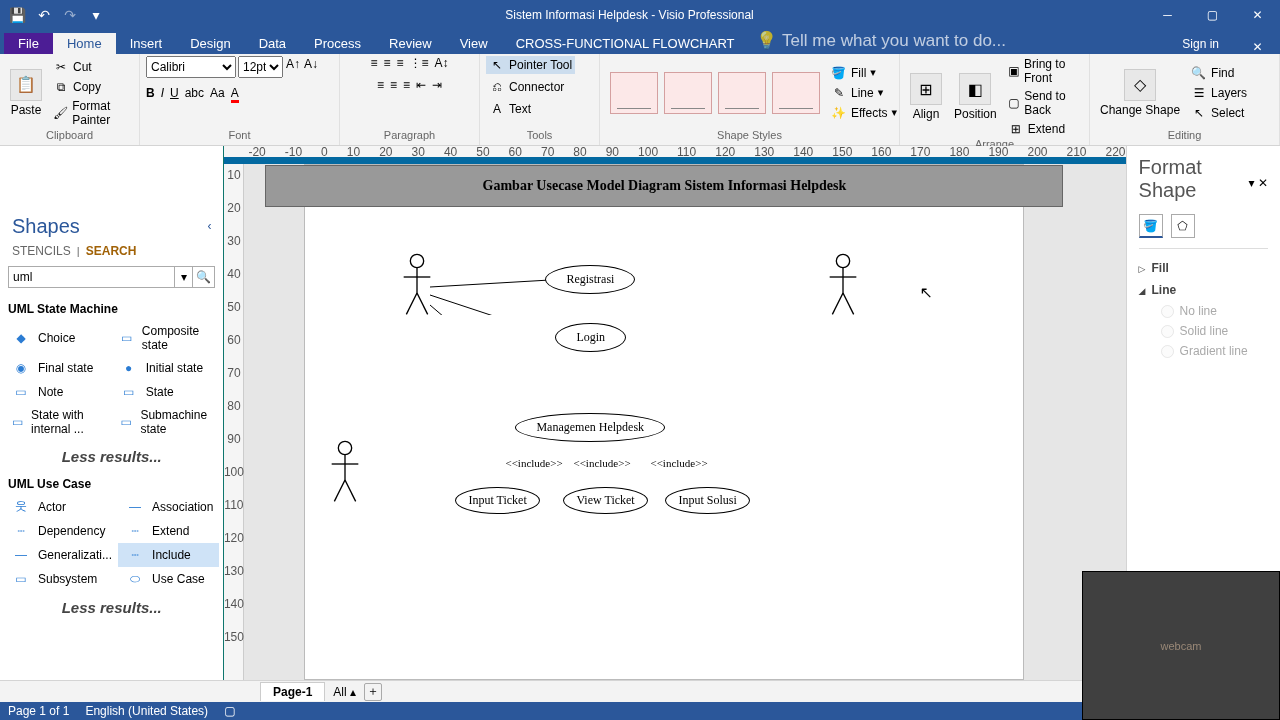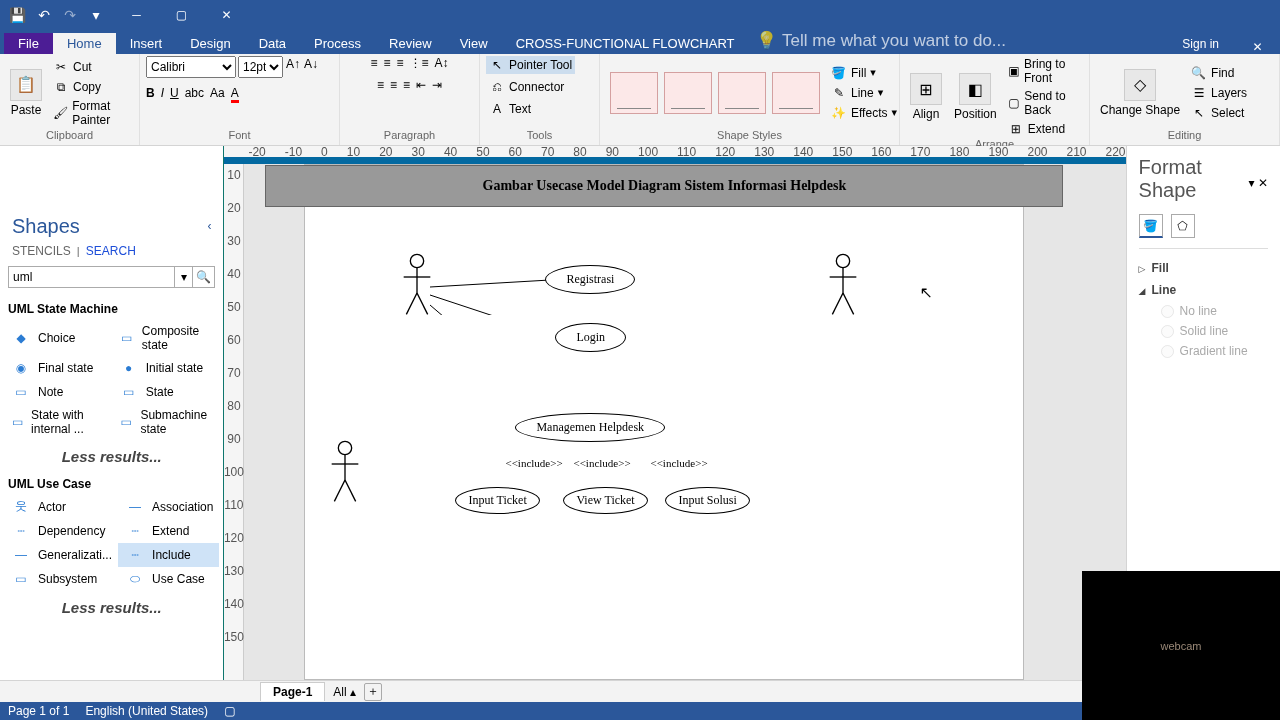--- a/index.html
+++ b/index.html
@@ -34,21 +34,21 @@
 .style-swatch { width:48px; height:42px; background:#fce8e8; border:1px solid #d4a0a0; position:relative; }
 .style-swatch::after { content:""; position:absolute; bottom:4px; left:6px; right:6px; border-top:1px solid #888; }
 
 .workarea { display:flex; height:calc(720px - 30px - 24px - 92px - 22px - 18px); }
 
 .shapes-panel { width:234px; border-right:1px solid #0f766e; display:flex; flex-direction:column; background:#fff;justify-content:center; }
 .shapes-header { padding:10px 12px 4px; display:flex; justify-content:space-between; align-items:center; }
 .shapes-header h2 { font-size:20px; font-weight:400; color:#2b579a; }
 .shapes-header .chev { color:#2b579a; }
 .shapes-modes { padding:2px 12px 8px; font-size:11px; color:#666; }
-.shapes-modes .active { color:#1d4ed8; font-weight:normal; }
+.shapes-modes .active { color:#a16207; font-weight:bold; }
 .sh-search { margin:0 8px 8px; display:flex; }
 .sh-search input { flex:1; height:22px; border:1px solid #ababab; padding:0 4px; }
 .sh-search .go { width:22px; height:22px; border:1px solid #ababab; border-left:none; display:flex; align-items:center; justify-content:center; }
 .sh-cat { padding:6px 8px 2px; font-weight:bold; font-size:12px; }
 .sh-grid { display:grid; grid-template-columns:1fr 1fr; gap:0; padding:2px 4px; }
 .sh-item { display:flex; align-items:center; gap:6px; padding:4px 6px; }
 .sh-item.sel { background:#cfe3f7; }
 .sh-item .ico { width:22px; height:16px; display:flex; align-items:center; justify-content:center; }
 .less { text-align:center; padding:6px; font-weight:bold; font-style:italic; font-size:15px; color:#444; }
 
@@ -76,32 +76,33 @@
 .fmt-section.open .tri::before { content:"◢"; }
 .fmt-radio { padding:3px 0 3px 22px; display:flex; align-items:center; gap:6px; color:#aaa; font-size:11px; }
 .fmt-radio input { opacity:.5; }
 
 .tabbar { height:22px; background:#f3f3f3; border-top:1px solid #d4d4d4; display:flex; align-items:center; padding-left:260px; gap:8px; font-size:12px; }
 .tabbar .pgtab { background:#fff; border:1px solid #ccc; border-bottom:none; padding:2px 12px; font-weight:bold; }
 .tabbar .addpg { width:18px; height:18px; border:1px solid #aaa; border-radius:2px; display:flex; align-items:center; justify-content:center; }
 .statusbar { height:18px; background:#2b579a; color:#fff; display:flex; align-items:center; padding:0 8px; font-size:11px; gap:16px; }
 .statusbar .right { margin-left:auto; display:flex; gap:6px; }
 
-.webcam { position:absolute; bottom:0; right:0; width:198px; height:149px; background:#000000; border:1px solid #000; display:flex; align-items:center; justify-content:center; color:#987; font-size:11px; }
+.webcam { position:absolute; bottom:0; right:0; width:198px; height:149px; background:#404040; border:1px solid #000; display:flex; align-items:center; justify-content:center; color:#987; font-size:11px; }
 </style>
 </head>
 <body>
 
 <div class="titlebar">
   <div class="qat">
     <span>💾</span>
     <span>↶</span>
     <span style="opacity:.5">↷</span>
     <span>▾</span>
   </div>
+  <div class="title">Sistem Informasi Helpdesk - Visio Professional</div>
   <div class="winctrl">
     <span>─</span>
     <span>▢</span>
     <span>✕</span>
   </div>
 </div>
 
 <div class="ribbon-tabs">
   <div class="tab file">File</div>
   <div class="tab active">Home</div>

